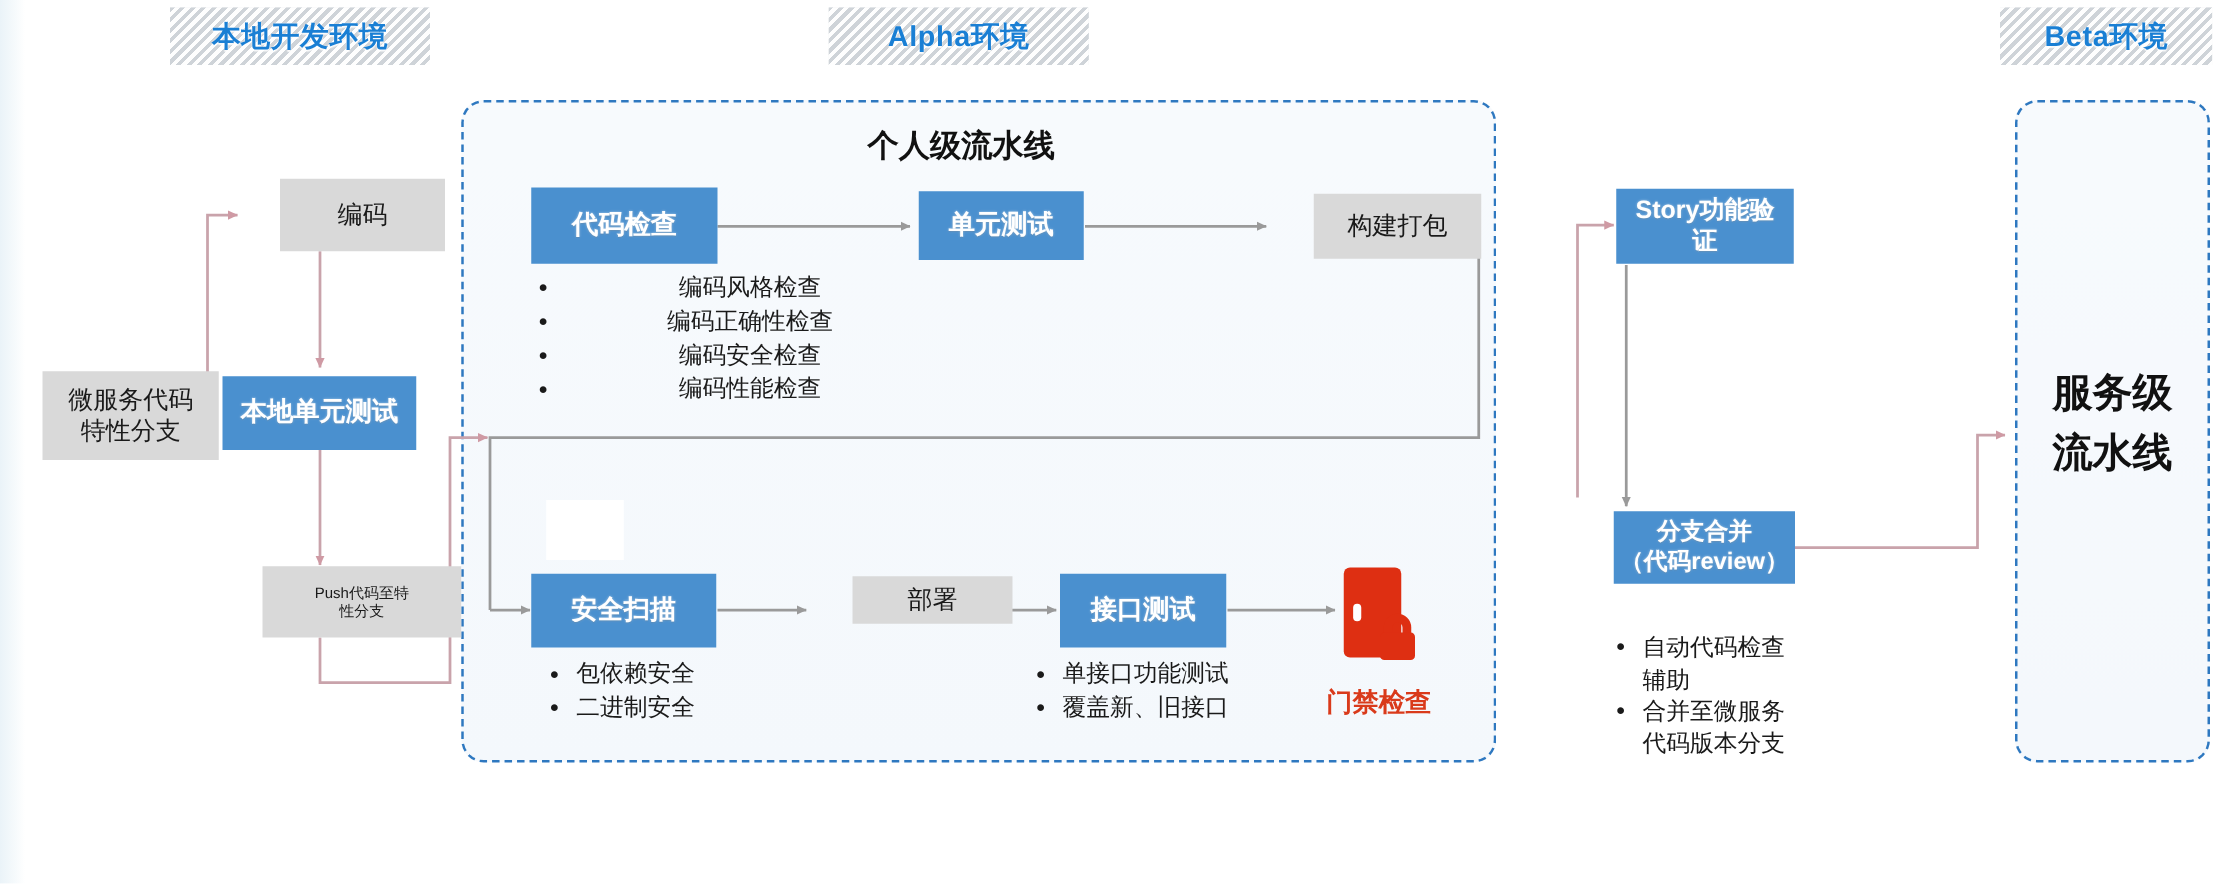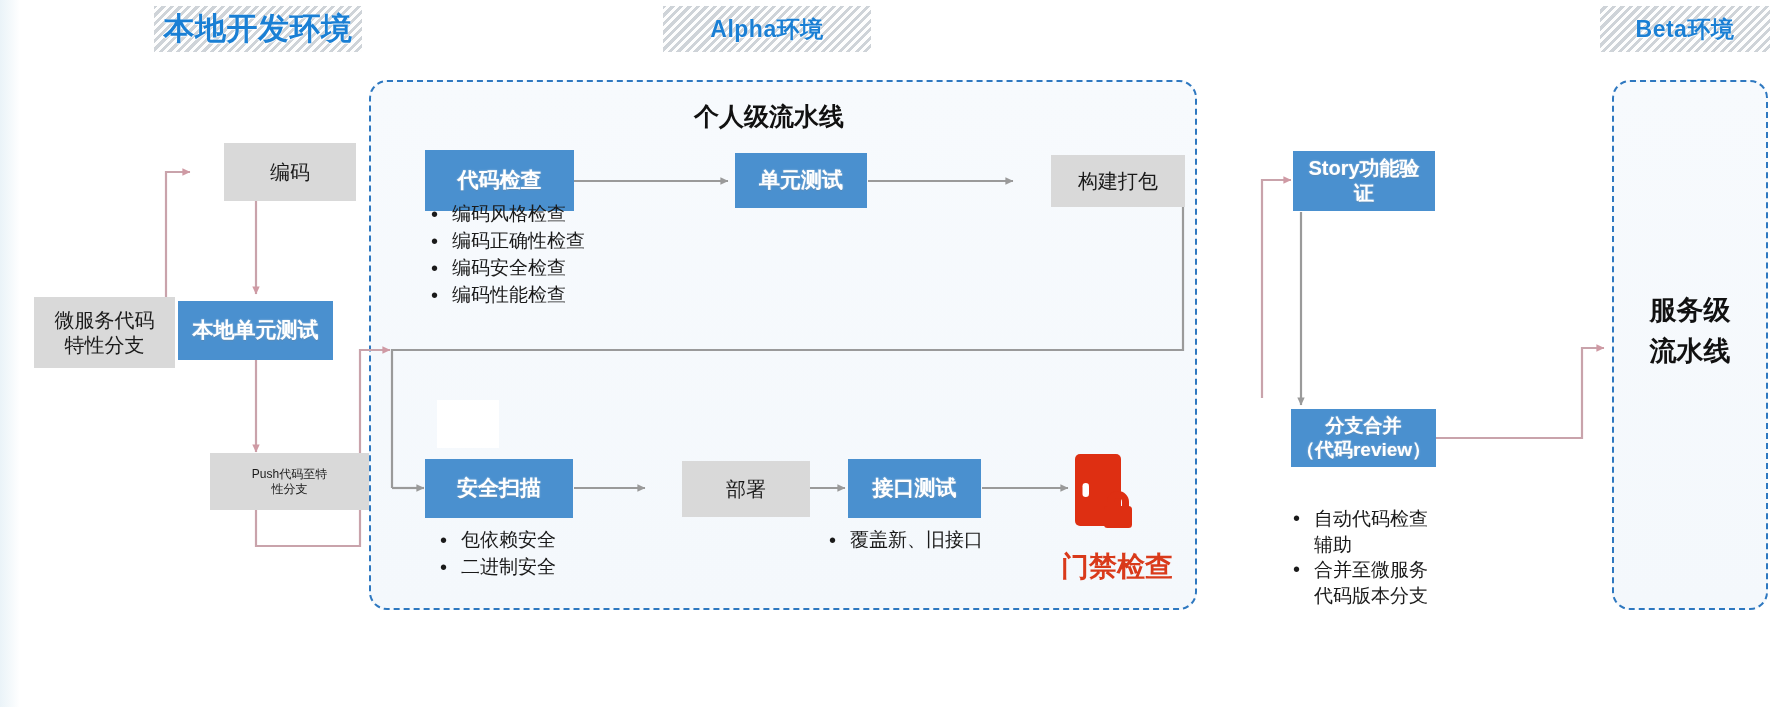--- a/index.html
+++ b/index.html
@@ -81,30 +81,30 @@
   
   .pipeline-title {
     position: absolute;
     font-size: 25px;
     font-weight: bold;
     color: #111111;
     text-shadow: 0 0 1px rgba(255,255,255,.8);
   }
   .panel-title {
     position: absolute;
-    font-size: 27px;
+    font-size: 32px;
     font-weight: bold;
     color: #111111;
     text-align: center;
     line-height: 1.5;
   }
   .gate-label {
     position: absolute;
     color: #d93a1b;
-    font-size: 28px;
+    font-size: 21px;
     font-weight: bold;
     text-shadow: 0 0 1px rgba(255,255,255,.7);
   }
 
   
   .bullets {
     position: absolute;
     margin: 0;
     padding: 0;
     list-style: none;
@@ -142,21 +142,21 @@
   
   .gate-icon { position: absolute; }
 </style>
 </head>
 <body>
 
 <div id="canvas">
 
   <div class="left-wash"></div>
 
-  <div class="env-chip" style="left:154px; top:6px; width:208px; height:46px; font-size:31px;">本地开发环境</div>
+  <div class="env-chip" style="left:136px; top:6px; width:208px; height:46px; font-size:23px;">本地开发环境</div>
 
   <div class="env-chip" style="left:663px; top:6px; width:208px; height:46px; font-size:23px;">Alpha环境</div>
 
   <div class="env-chip" style="left:1600px; top:6px; width:170px; height:46px; font-size:23px;">Beta环境</div>
 
   <div class="dash-panel" style="left:369px; top:80px; width:828px; height:530px;"></div>
 
   <div class="dash-panel" style="left:1612px; top:80px; width:156px; height:530px;"></div>
 
   <svg id="wires" viewBox="0 0 1770 707" xmlns="http://www.w3.org/2000/svg">
@@ -218,41 +218,42 @@
 性分支</div>
 
   <div class="pipeline-title" style="left:694px; top:100px;">个人级流水线</div>
 
   <div class="box box-blue" style="left:425px; top:150px; width:149px; height:61px;">代码检查</div>
 
   <div class="box box-blue" style="left:735px; top:153px; width:132px; height:55px;text-align:center;">单元测试</div>
 
   <div class="box box-gray" style="left:1017px; top:155px; width:134px; height:52px;">构建打包</div>
 
-  <ul class="bullets" style="left:428px; top:201px; width:320px;">
+  <ul class="bullets" style="left:428px; top:218px; width:320px;text-align:center;">
     <li>编码风格检查</li>
     <li>编码正确性检查</li>
     <li>编码安全检查</li>
     <li>编码性能检查</li>
   </ul>
 
   <div class="patch" style="left:437px; top:400px; width:62px; height:48px;"></div>
 
   <div class="box box-blue" style="left:425px; top:459px; width:148px; height:59px;">安全扫描</div>
 
-  <div class="box box-gray" style="left:648px; top:461px; width:128px; height:56px;">部署</div>
+  <div class="box box-gray" style="left:648px; top:461px; width:128px; height:38px;">部署</div>
 
   <div class="box box-blue" style="left:848px; top:459px; width:133px; height:59px;">接口测试</div>
 
   <ul class="bullets" style="left:437px; top:527px; width:260px;">
     <li>包依赖安全</li>
     <li>二进制安全</li>
   </ul>
 
   <ul class="bullets" style="left:826px; top:527px; width:300px;">
+    <li>单接口功能测试</li>
     <li>覆盖新、旧接口</li>
   </ul>
 
   <svg class="gate-icon" style="left:1073px; top:452px;" width="72" height="78" viewBox="0 0 72 78" xmlns="http://www.w3.org/2000/svg">
     <rect x="2" y="2" width="46" height="72" rx="5" fill="#de2f12"></rect>
     <rect x="9.5" y="31" width="6.5" height="14" rx="3.2" fill="#ffffff"></rect>
     <path d="M34 50 a11 11 0 0 1 22 0 v6 h-7 v-6 a4 4 0 0 0 -8 0 v6 h-7 z" fill="#de2f12"></path>
     <rect x="31" y="54" width="28" height="22" rx="3.5" fill="#de2f12"></rect>
   </svg>
 

